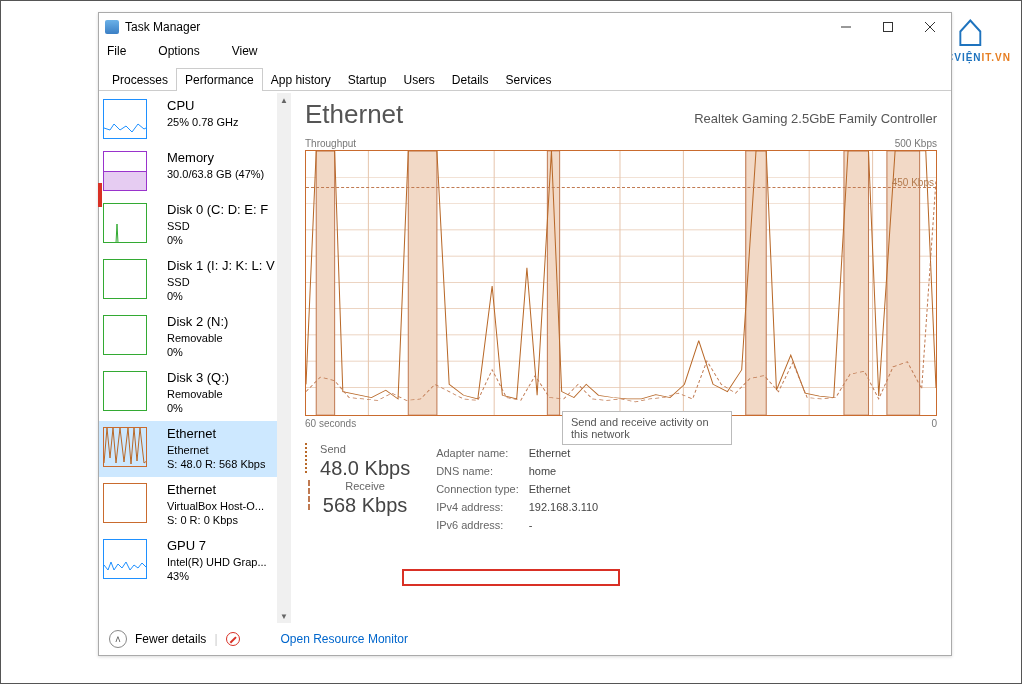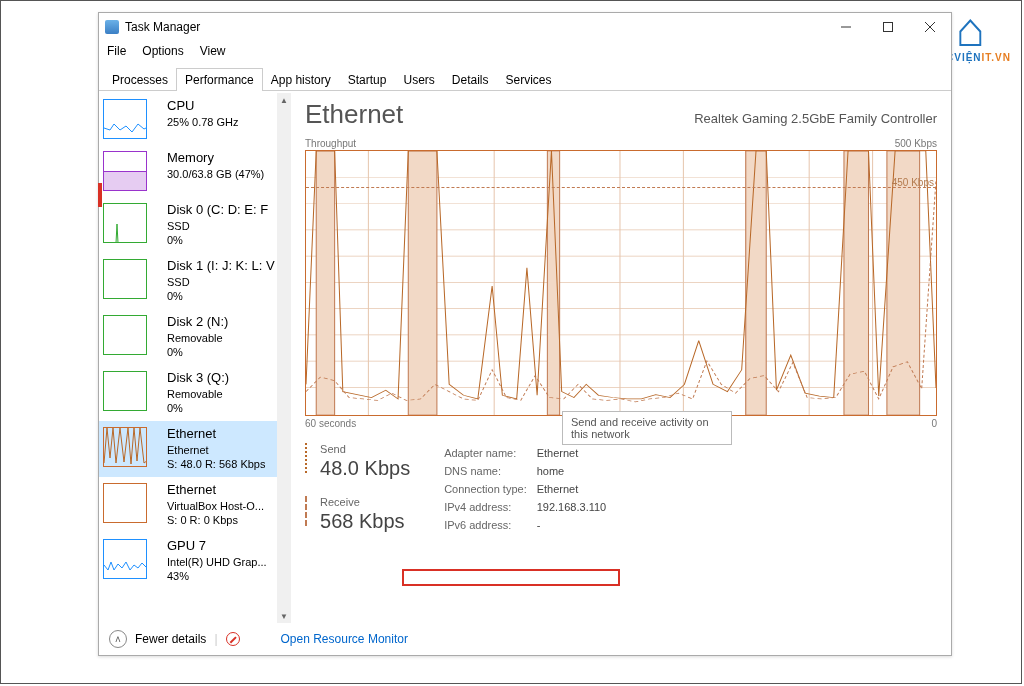--- a/index.html
+++ b/index.html
@@ -13,21 +13,21 @@
 
   
   .titlebar { height: 28px; display:flex; align-items:center; padding-left:6px; }
   .titlebar .ico{width:14px;height:14px;background:linear-gradient(#6bb1e8,#3b7fc5);margin-right:6px;border-radius:2px;}
   .titlebar .ttl{font-size:12px;}
   .winctrls{position:absolute; top:0; right:0; display:flex;}
   .winbtn{width:42px;height:28px;display:flex;align-items:center;justify-content:center;font-size:12px;}
   .winbtn svg{display:block;}
 
   
-  .menubar { height:20px; padding-left:4px; display:flex; gap:8px; font-size:12px; align-items:center;}
+  .menubar { height:20px; padding-left:4px; display:flex; gap:24px; font-size:12px; align-items:center;}
   .menubar span{padding:2px 4px;}
 
   
   .tabbar{height:26px;border-bottom:1px solid #ccc;display:flex;align-items:flex-end;margin-top:4px;padding-left:4px;font-size:12px;}
   .tab{padding:4px 8px;border:1px solid transparent;border-bottom:none;position:relative;top:1px;background:#f4f4f4;margin-right:-1px;}
   .tab.active{background:#fff;border-color:#ccc;z-index:2;}
   .tab.inactive{background:transparent;border-color:transparent;}
 
   
   .body{position:absolute;top:80px;left:0;right:0;bottom:32px;display:flex;}
@@ -58,21 +58,21 @@
   .graph{height:266px;border:1px solid #c96b2e;position:relative;background:#fff;margin-top:1px;}
   .graph .grid line{stroke:#e6c6ae;stroke-width:1;}
   .graph .sendline{stroke:#b86828;stroke-width:1;fill:none;}
   .graph .recvline{stroke:#c07a52;stroke-width:1;fill:none;stroke-dasharray:4 3;}
   .graph .spike{fill:#f2d9c6;stroke:#c07a52;stroke-width:1;}
   .dotted-h{position:absolute;left:0;right:0;border-top:1px dashed #c07a52;top:36px;}
   .dotted-lbl{position:absolute;right:2px;top:26px;font-size:10px;color:#b37a4d;}
   .graph-bottom{display:flex;justify-content:space-between;font-size:10px;color:#777;margin-top:2px;}
   .tooltip{position:absolute;left:256px;top:260px;background:#fff;border:1px solid #bbb;padding:4px 8px;font-size:11px;color:#555;width:170px;}
 
-  .metrics{display:flex;margin-top:14px;gap:32px;font-size:11px;color:#666;}
+  .metrics{display:flex;margin-top:14px;gap:24px;font-size:11px;color:#666;}
   .metric .dots{display:inline-block;width:6px;height:30px;margin-right:6px;vertical-align:top;}
   .metric .dots.send{border-left:2px dotted #b86828;}
   .metric .dots.recv{border-left:2px dashed #c07a52;}
   .metric-inner{display:inline-block;vertical-align:top;}
   .metric .val{font-size:20px;color:#444;margin-top:2px;}
   .details{font-size:11px;color:#666;}
   .details td{padding:2px 8px 2px 0;white-space:nowrap;}
   .details td.v{color:#444;}
   .highlight{position:absolute;border:2px solid #d93025;pointer-events:none;}
 
@@ -275,21 +275,21 @@
 
       <div class="metrics">
         <div>
           <div class="metric">
             <span class="dots send"></span>
             <span class="metric-inner">
               <div>Send</div>
               <div class="val">48.0 Kbps</div>
             </span>
           </div>
-          <div class="metric" style="margin-top:16px;">
+          <div class="metric" style="margin-top:0;text-align:center;">
             <span class="dots recv"></span>
             <span class="metric-inner">
               <div>Receive</div>
               <div class="val">568 Kbps</div>
             </span>
           </div>
         </div>
         <table class="details">
           <tbody>
               <tr>

